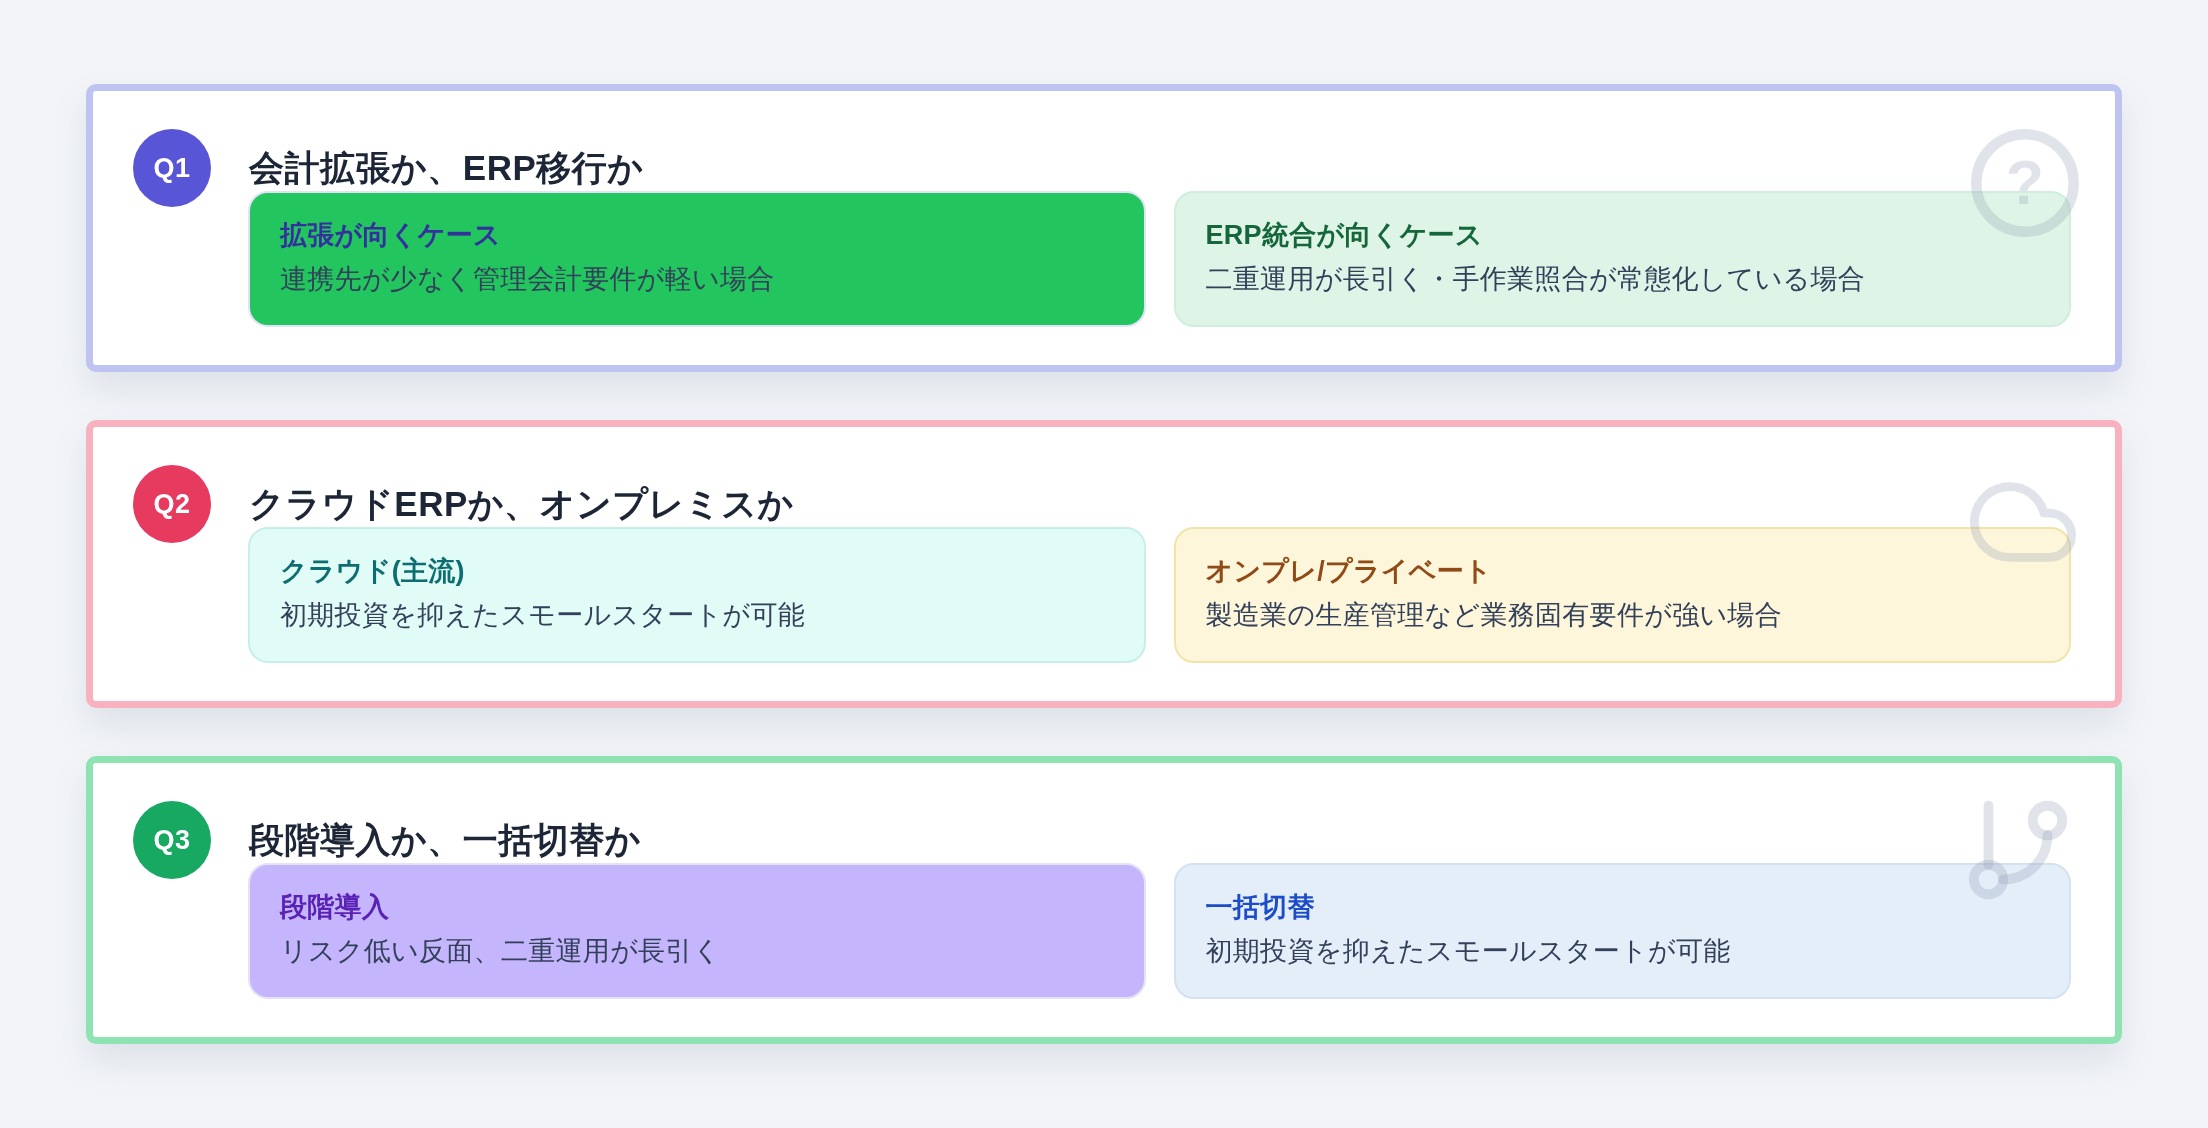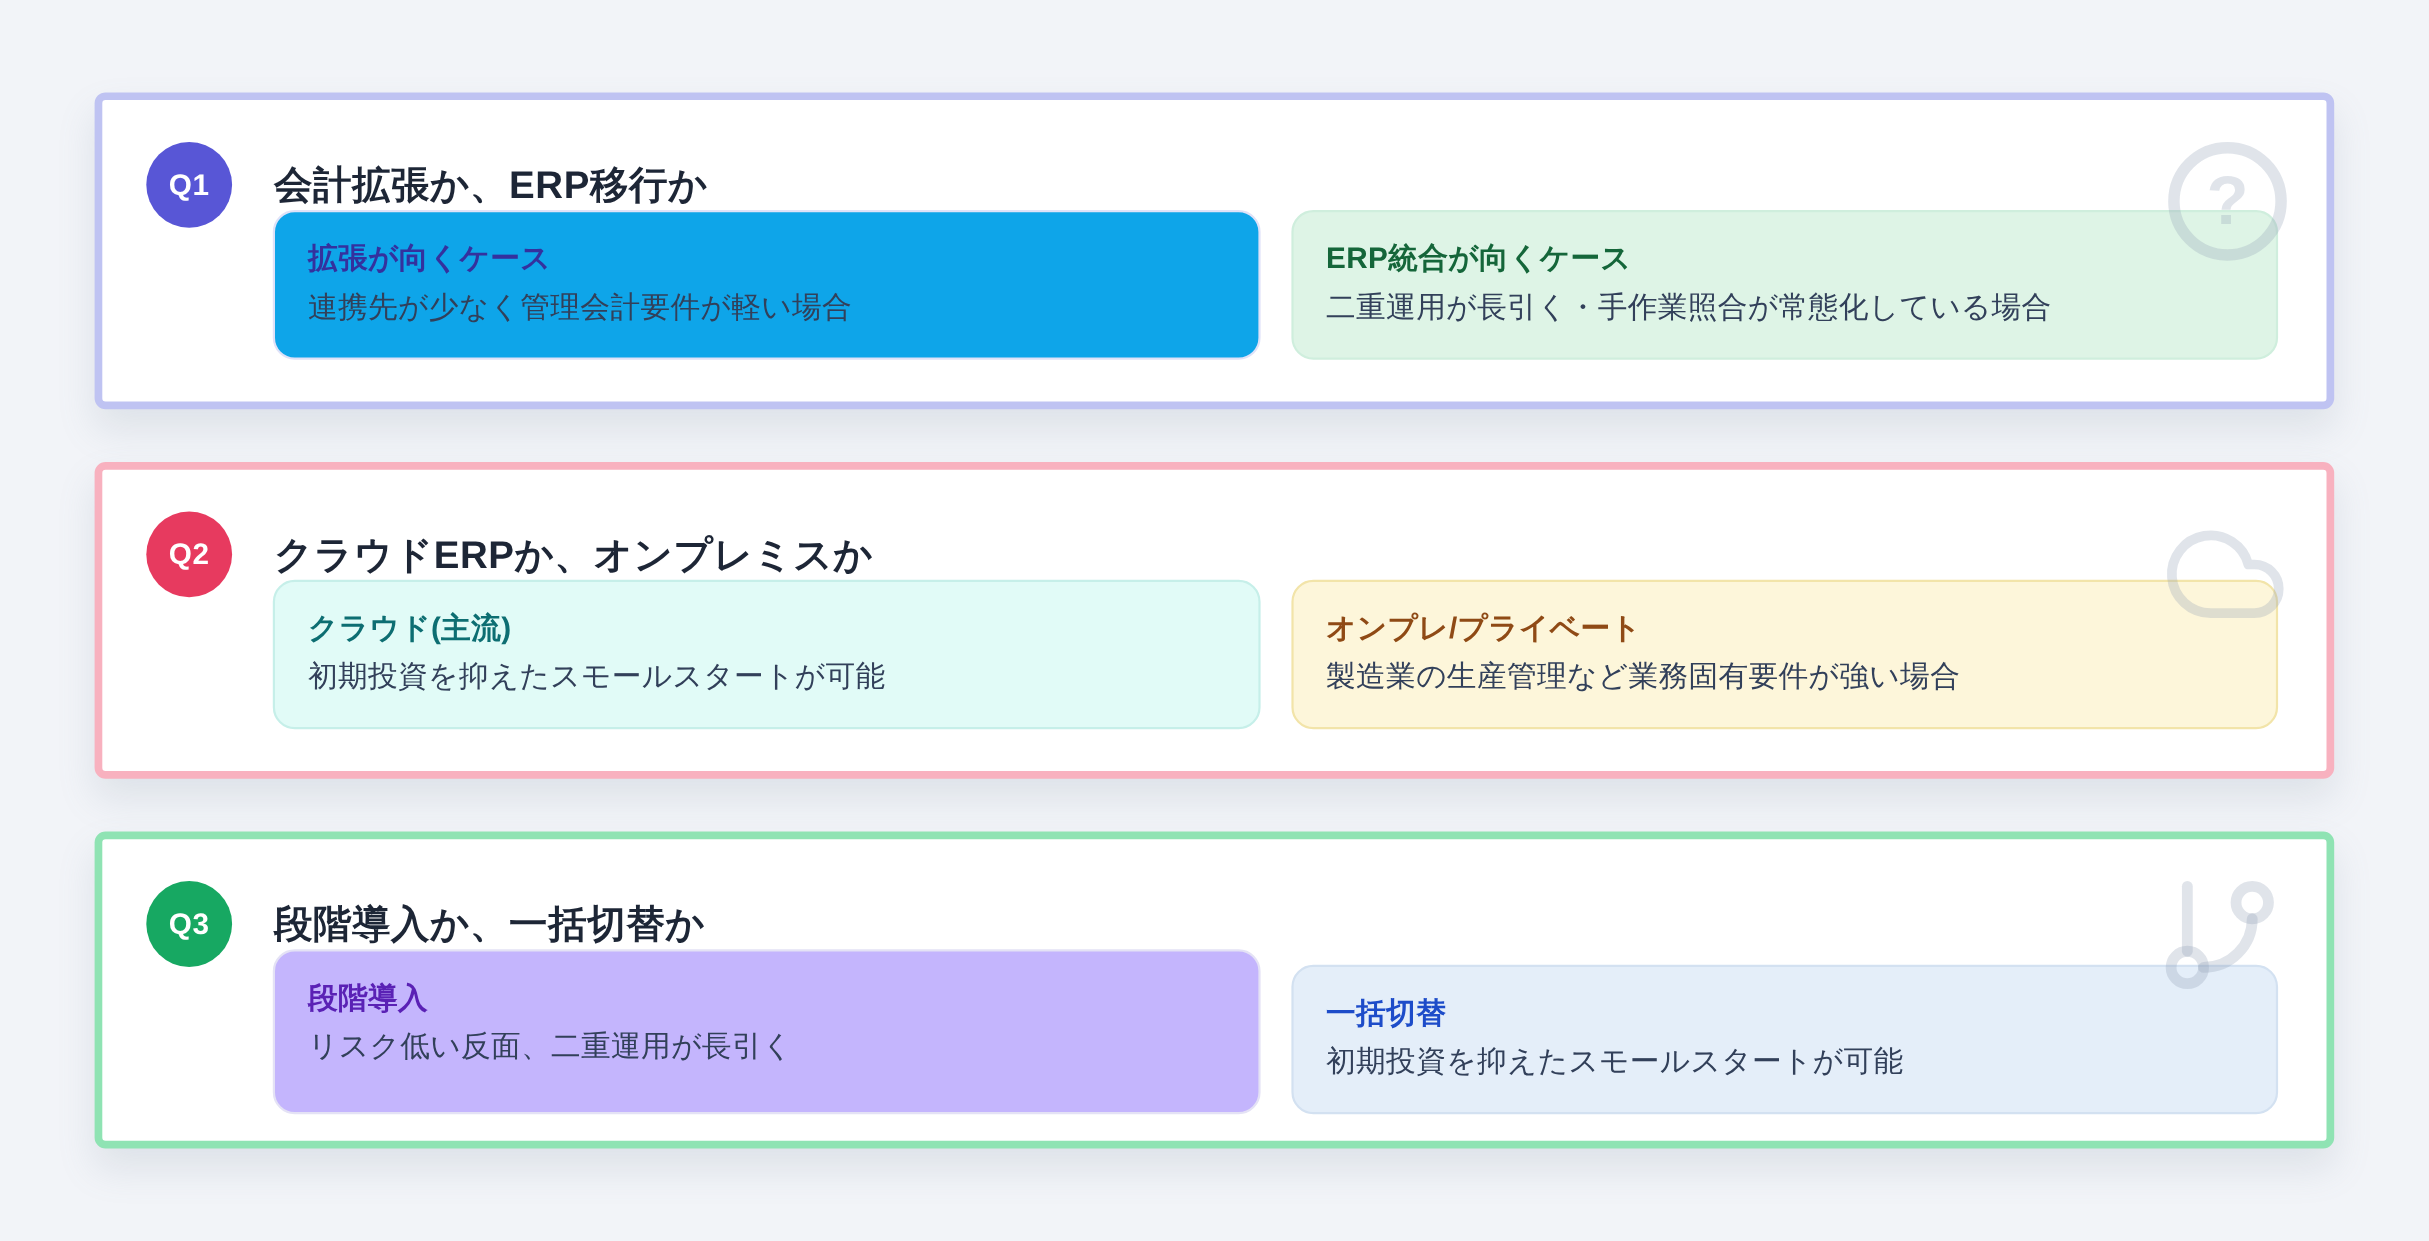--- a/index.html
+++ b/index.html
@@ -98,21 +98,21 @@
 <body style="background: rgb(242, 244, 248);">
 
 <div class="page">
 
   <section class="card" style="border-color: rgb(191, 195, 242);">
     <div class="card-header">
       <div class="badge" style="background-color: rgb(88, 86, 214);">Q1</div>
       <h2 class="card-title">会計拡張か、ERP移行か</h2>
     </div>
     <div class="options">
-      <div class="option" style="background-color: #0ea5e9; border-color: rgb(223, 226, 248);">
+      <div class="option" style="background-color: #22c55e; border-color: rgb(223, 226, 248);">
         <div class="option-heading" style="color: rgb(52, 49, 158);">拡張が向くケース</div>
         <div class="option-body">連携先が少なく管理会計要件が軽い場合</div>
       </div>
       <div class="option" style="background-color: rgb(222, 244, 230); border-color: rgb(207, 238, 221);">
         <div class="option-heading" style="color: rgb(21, 102, 58);">ERP統合が向くケース</div>
         <div class="option-body">二重運用が長引く・手作業照合が常態化している場合</div>
       </div>
     </div>
     <div class="watermark wm-q1">
       <svg viewBox="0 0 100 100" fill="none">
@@ -147,21 +147,21 @@
   <section class="card" style="border-color: rgb(143, 227, 179);">
     <div class="card-header">
       <div class="badge" style="background-color: rgb(23, 168, 98);">Q3</div>
       <h2 class="card-title">段階導入か、一括切替か</h2>
     </div>
     <div class="options">
       <div class="option" style="background-color: #c4b5fd; border-color: rgb(228, 226, 245);">
         <div class="option-heading" style="color: rgb(90, 33, 181);">段階導入</div>
         <div class="option-body">リスク低い反面、二重運用が長引く</div>
       </div>
-      <div class="option" style="background-color: rgb(228, 238, 249); border-color: rgb(211, 225, 241); margin-top: 14px;">
+      <div class="option" style="background-color: rgb(228, 238, 249); border-color: rgb(211, 225, 241);">
         <div class="option-heading" style="color: rgb(29, 76, 201);">一括切替</div>
         <div class="option-body">初期投資を抑えたスモールスタートが可能</div>
       </div>
     </div>
     <div class="watermark wm-q3">
       <svg viewBox="0 0 24 24" fill="none" stroke="rgba(145,158,178,0.28)" stroke-width="2" stroke-linecap="round" stroke-linejoin="round">
         <line x1="6" y1="3" x2="6" y2="15"></line>
         <circle cx="18" cy="6" r="3"></circle>
         <circle cx="6" cy="18" r="3"></circle>
         <path d="M18 9a9 9 0 0 1-9 9"></path>

